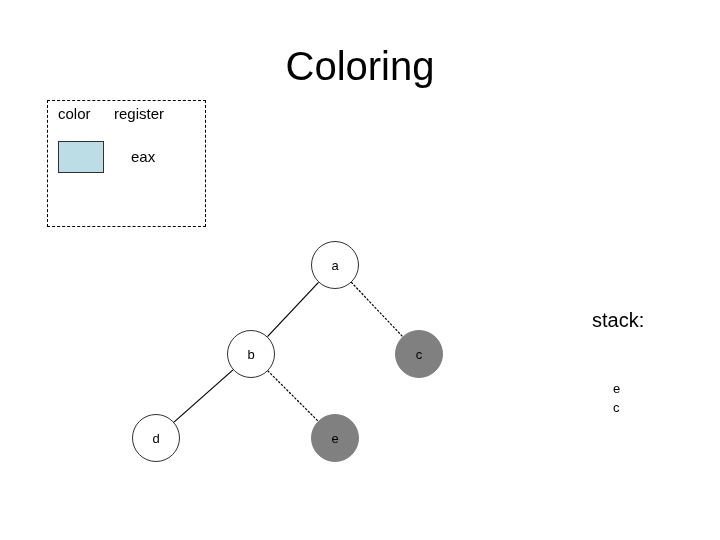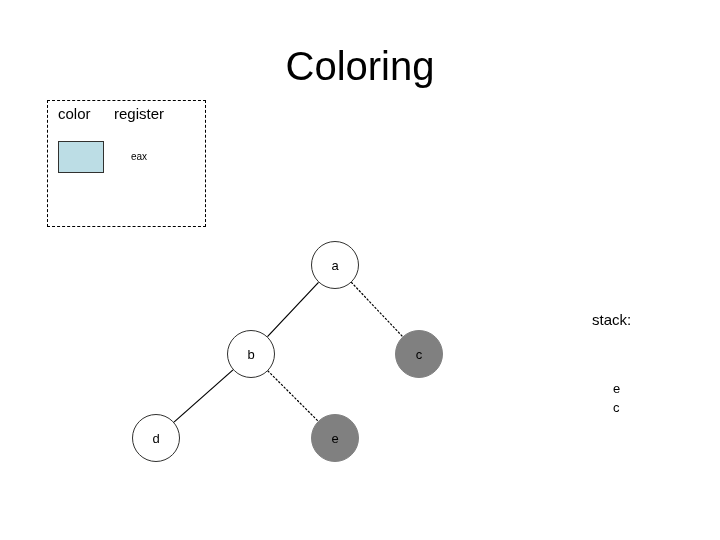--- a/index.html
+++ b/index.html
@@ -61,21 +61,21 @@
     top: 0;
     width: 46px;
     height: 32px;
     border: 1px solid #31312f;
     box-sizing: border-box;
   }
   .legend-reg {
     position: absolute;
     left: 83px;
     top: 6px;
-    font-size: 10px;
+    font-size: 15px;
     line-height: 20px;
     white-space: nowrap;
   }
 
   
   #graph {
     position: absolute;
     left: 0;
     top: 0;
     width: 720px;
@@ -108,21 +108,21 @@
   .node.gray {
     background: #808080;
     border: 1px solid #808080;
   }
 
   
   #stack-label {
     position: absolute;
     left: 592px;
     top: 310px;
-    font-size: 15px;
+    font-size: 20px;
     line-height: 20px;
     white-space: nowrap;
   }
   .stack-entry {
     position: absolute;
     left: 613px;
     font-size: 13px;
     line-height: 18px;
     white-space: nowrap;
   }

